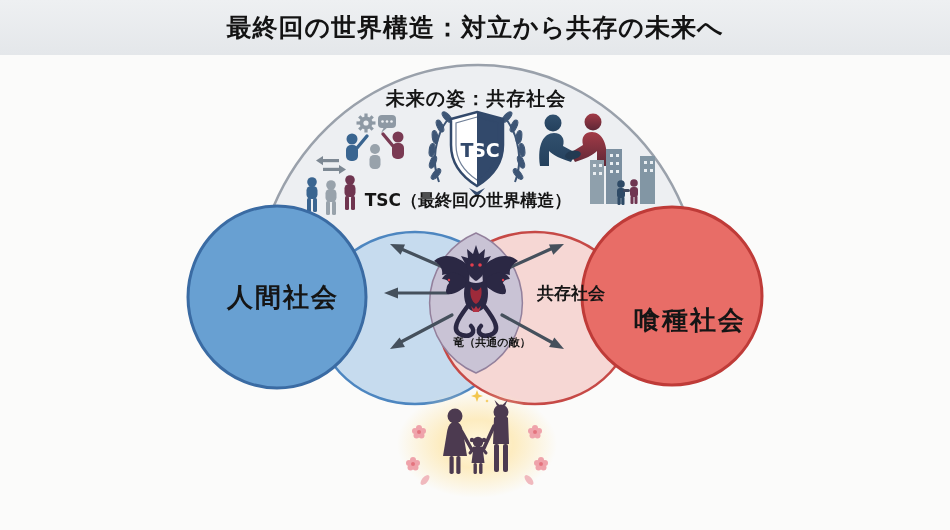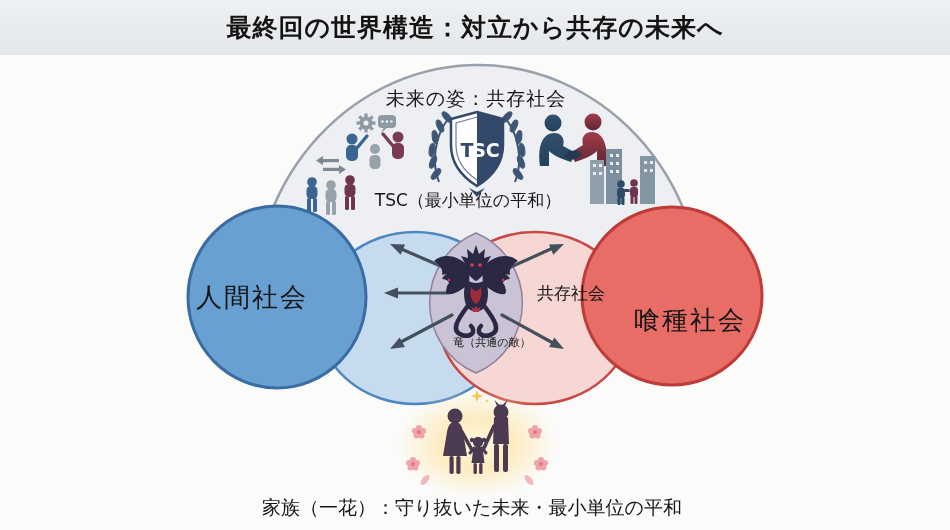--- a/index.html
+++ b/index.html
@@ -5,24 +5,24 @@
   html,body{margin:0;padding:0;}
   body{width:950px;height:530px;overflow:hidden;background:#fbfbfa;
        font-family:"DejaVu Sans","Liberation Sans",sans-serif;}
   .stage{position:relative;width:950px;height:530px;background:#fbfbfa;padding-left:44px;}
   .titleband{position:absolute;left:0;top:0;width:950px;height:55px;
        background:linear-gradient(180deg,#eef0f2,#e4e7ea);
        display:flex;align-items:center;justify-content:center;}
   .titleband h1{margin:0;font-size:25px;font-weight:700;color:#131313;letter-spacing:1px;}
   .scene{position:absolute;left:0;top:0;width:950px;height:530px;}
   .lbl{position:absolute;transform:translateX(-50%);white-space:nowrap;
-       font-weight:400;color:#151515;text-align:left;}
+       font-weight:700;color:#151515;text-align:left;}
   .lbl-dome{top:86px;left:476px;font-size:19px;letter-spacing:1px;}
   .lbl-tsc{top:189px;left:468px;font-size:17px;}
-  .lbl-human{top:280px;left:252px;font-size:26px;letter-spacing:2px;}
+  .lbl-human{top:280px;left:283px;font-size:26px;letter-spacing:2px;}
   .lbl-ghoul{top:279px;left:690px;font-size:26px;letter-spacing:2px;margin-top:24px;}
   .lbl-joint{top:282px;left:571px;font-size:17px;}
   .lbl-dragon{top:335px;left:492px;font-size:11px;}
   .lbl-family{top:495px;left:472px;font-size:19px;}
 </style>
 </head>
 <body>
 
 <div class="stage">
 
@@ -287,20 +287,19 @@
           <path d="M-4.5,-9 L4.5,-9 L6.5,7 L-6.5,7 Z"></path>
           <rect x="-4.5" y="7" width="3.4" height="11" rx="1.5"></rect>
           <rect x="1.1" y="7" width="3.4" height="11" rx="1.5"></rect>
           <path d="M-4,-8 L-8,-3 M4,-8 L8,-3" stroke="#4c3a50" stroke-width="3" stroke-linecap="round"></path>
         </g>
       </g>
     </g>
   </svg>
 
   <div class="lbl lbl-dome">未来の姿：共存社会</div>
-  <div class="lbl lbl-tsc">TSC（最小単位の平和）</div>
+  <div class="lbl lbl-tsc">TSC（最終回の世界構造）</div>
   <div class="lbl lbl-human">人間社会</div>
   <div class="lbl lbl-ghoul">喰種社会</div>
   <div class="lbl lbl-joint">共存社会</div>
   <div class="lbl lbl-dragon">竜（共通の敵）</div>
-  <div class="lbl lbl-family">家族（一花）：守り抜いた未来・最小単位の平和</div>
 
 </div>
 
 </body></html>

